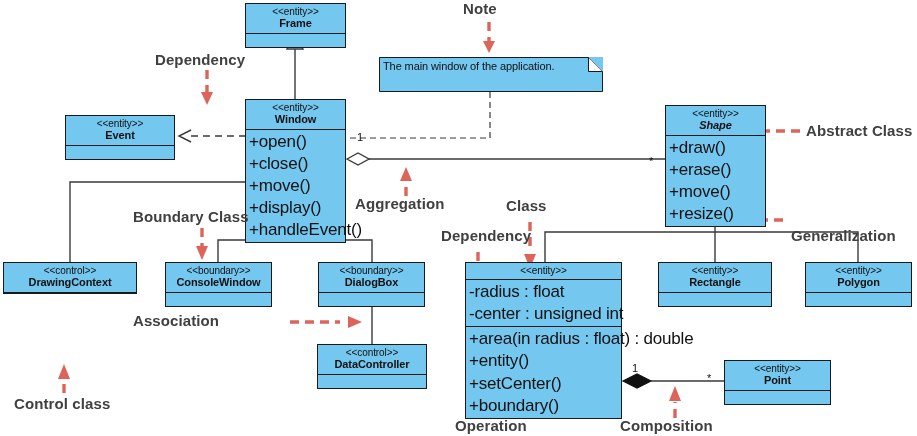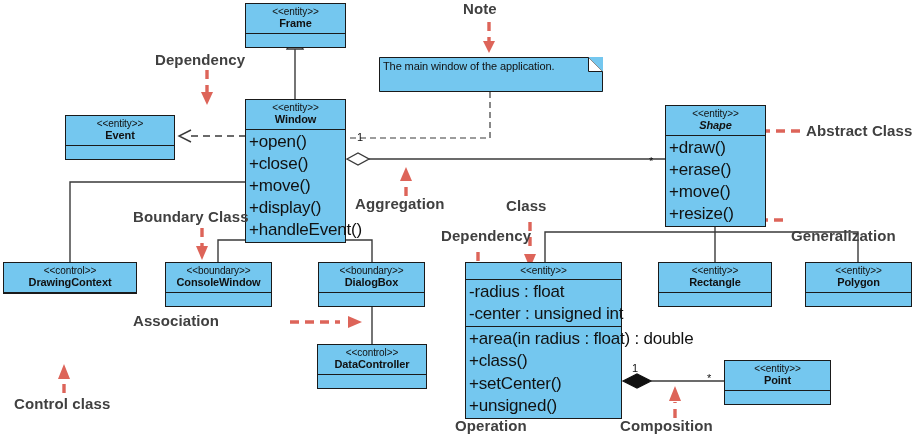--- a/index.html
+++ b/index.html
@@ -245,23 +245,23 @@
   <div class="cls" style="left:465px;top:262px;width:157px;">
     <div class="hdr">
       <span class="stereo">&lt;&lt;entity&gt;&gt;</span>
     </div>
     <div class="sect">
       <div class="mem">-radius : float</div>
       <div class="mem">-center : unsigned int</div>
     </div>
     <div class="sect">
       <div class="mem">+area(in radius : float) : double</div>
-      <div class="mem">+class()</div>
+      <div class="mem">+entity()</div>
       <div class="mem">+setCenter()</div>
-      <div class="mem">+unsigned()</div>
+      <div class="mem">+boundary()</div>
     </div>
   </div>
 
   <div class="cls" style="left:658px;top:262px;width:114px;">
     <div class="hdr">
       <span class="stereo">&lt;&lt;entity&gt;&gt;</span>
       <span class="nm">Rectangle</span>
     </div>
     <div class="sect empty"></div>
   </div>

